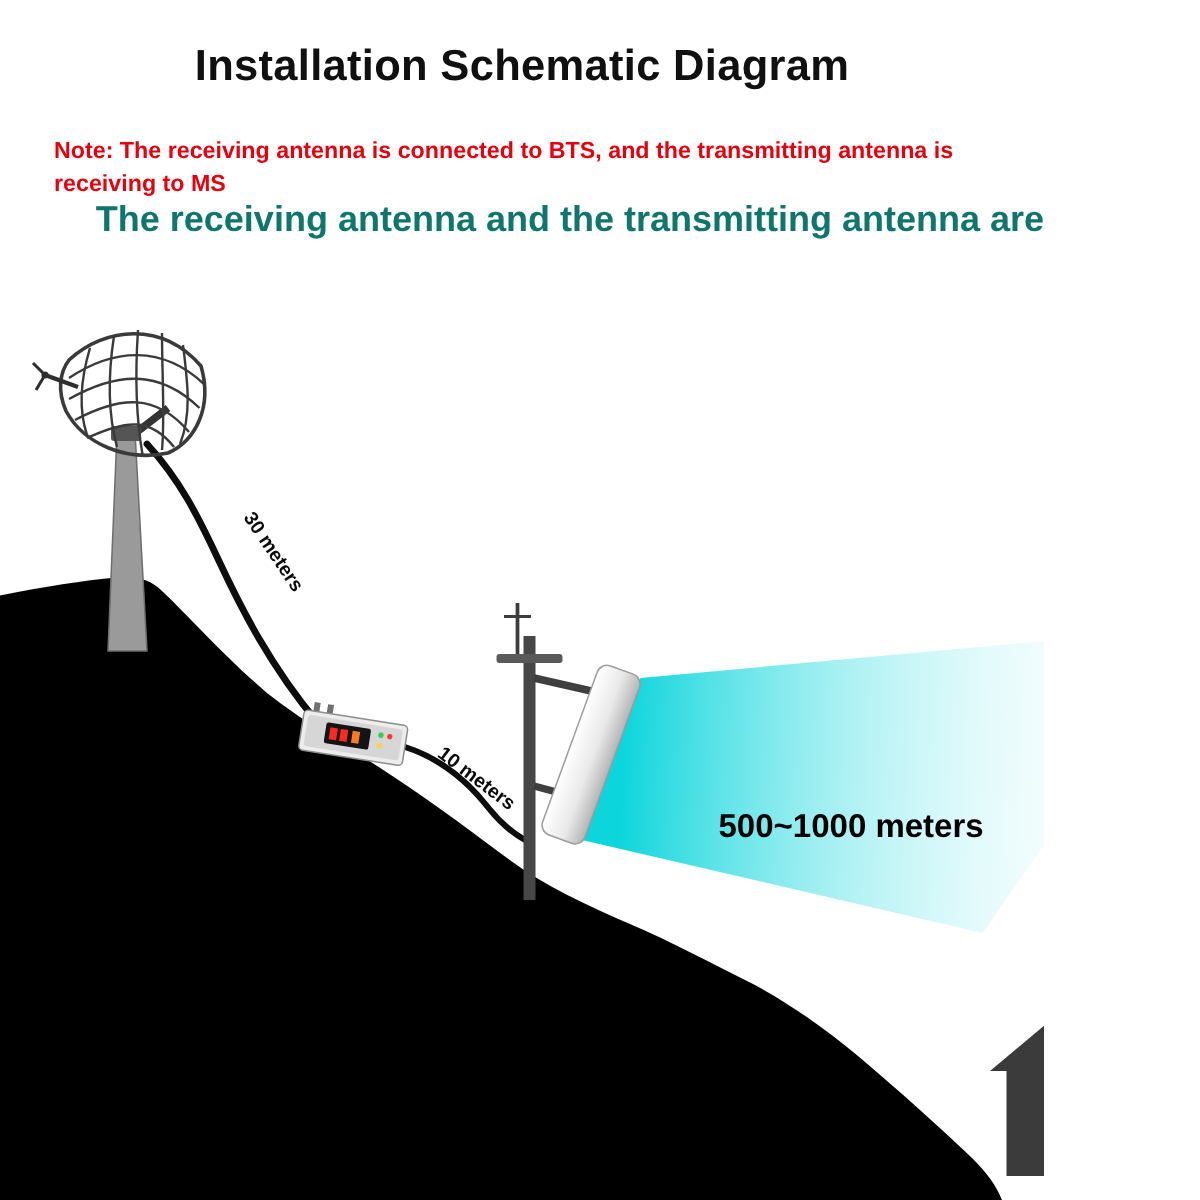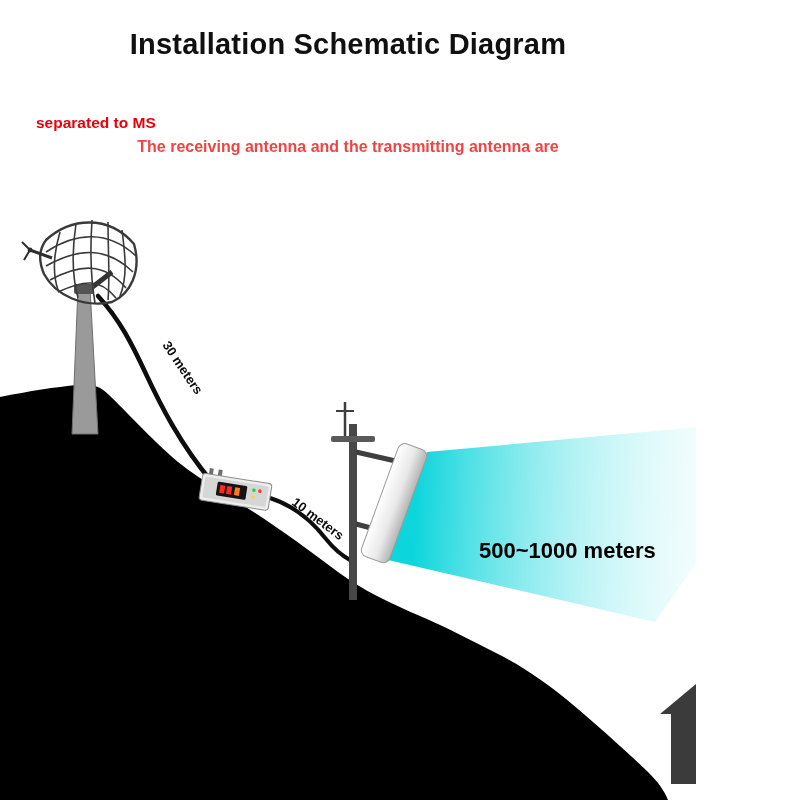--- a/index.html
+++ b/index.html
@@ -11,38 +11,38 @@
     position:absolute; top:28px; left:0; width:100%;
     text-align:center; font-size:29px; font-weight:800; color:#101010;
     letter-spacing:0.2px;
   }
   .note {
     position:absolute; top:90px; left:36px; width:710px;
     color:#e8000d; font-size:15.5px; font-weight:700; line-height:22px;
   }
   .emphasis {
     position:absolute; top:134px; left:0; width:100%;
-    text-align:center; color:#ef4444; font-size:16px; font-weight:700; line-height:25px;
+    text-align:right; color:#0f766e; font-size:24px; font-weight:700; line-height:25px;
   }
 
   svg.diagram { position:absolute; left:0; top:0; }
   svg text { font-family:"Liberation Sans", sans-serif; }
   .cable-label { font-size:13px; font-weight:700; fill:#0b0b0b; }
   .coverage-label { font-size:22px; font-weight:800; fill:#000000; }
 </style>
 </head>
 <body>
 
 <div class="canvas">
 
   <h1 class="title">Installation Schematic Diagram</h1>
 
   <p class="note">
-    <br>
-    <span>separated to MS</span>
+    <span>Note: The receiving antenna is connected to BTS, and the transmitting antenna is</span><br>
+    <span>receiving to MS</span>
   </p>
 
   <p class="emphasis">
     <span>The receiving antenna and the transmitting antenna are</span><br>
   </p>
 
   <svg class="diagram" width="800" height="800" viewBox="0 0 800 800">
     <defs>
       <linearGradient id="panelGrad" x1="0" y1="0" x2="1" y2="0">
         <stop offset="0" stop-color="#ffffff"></stop>

